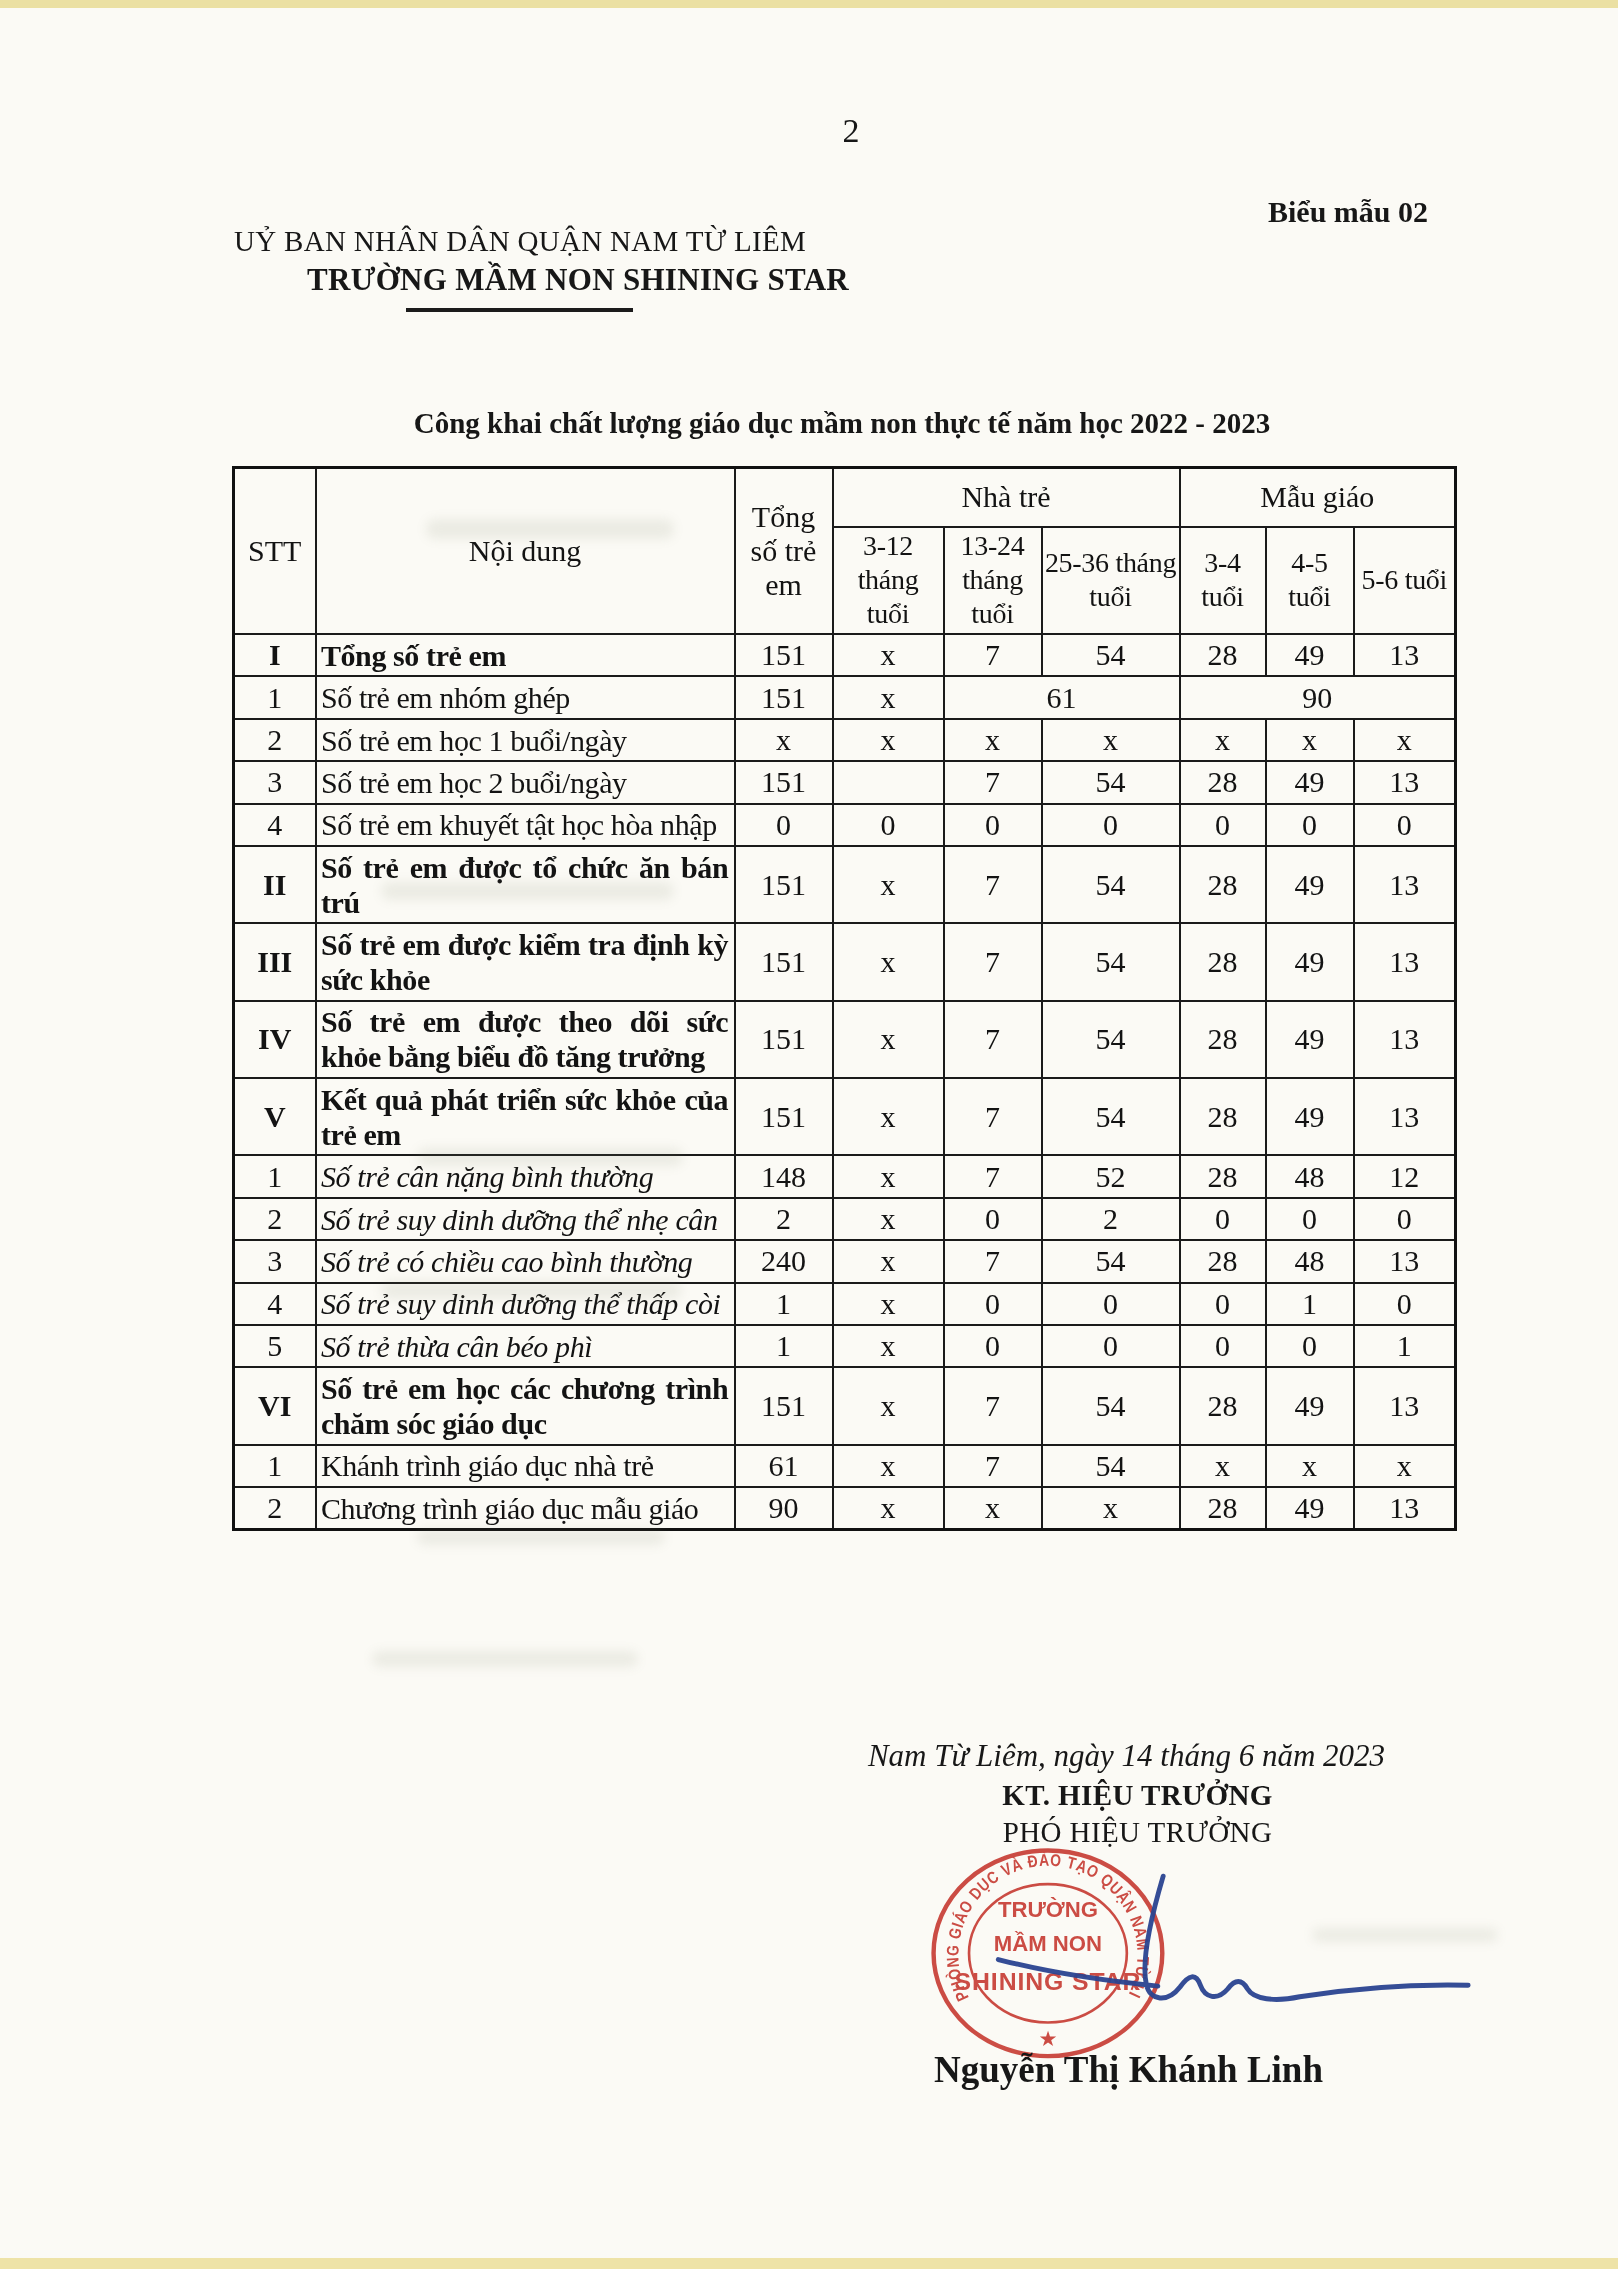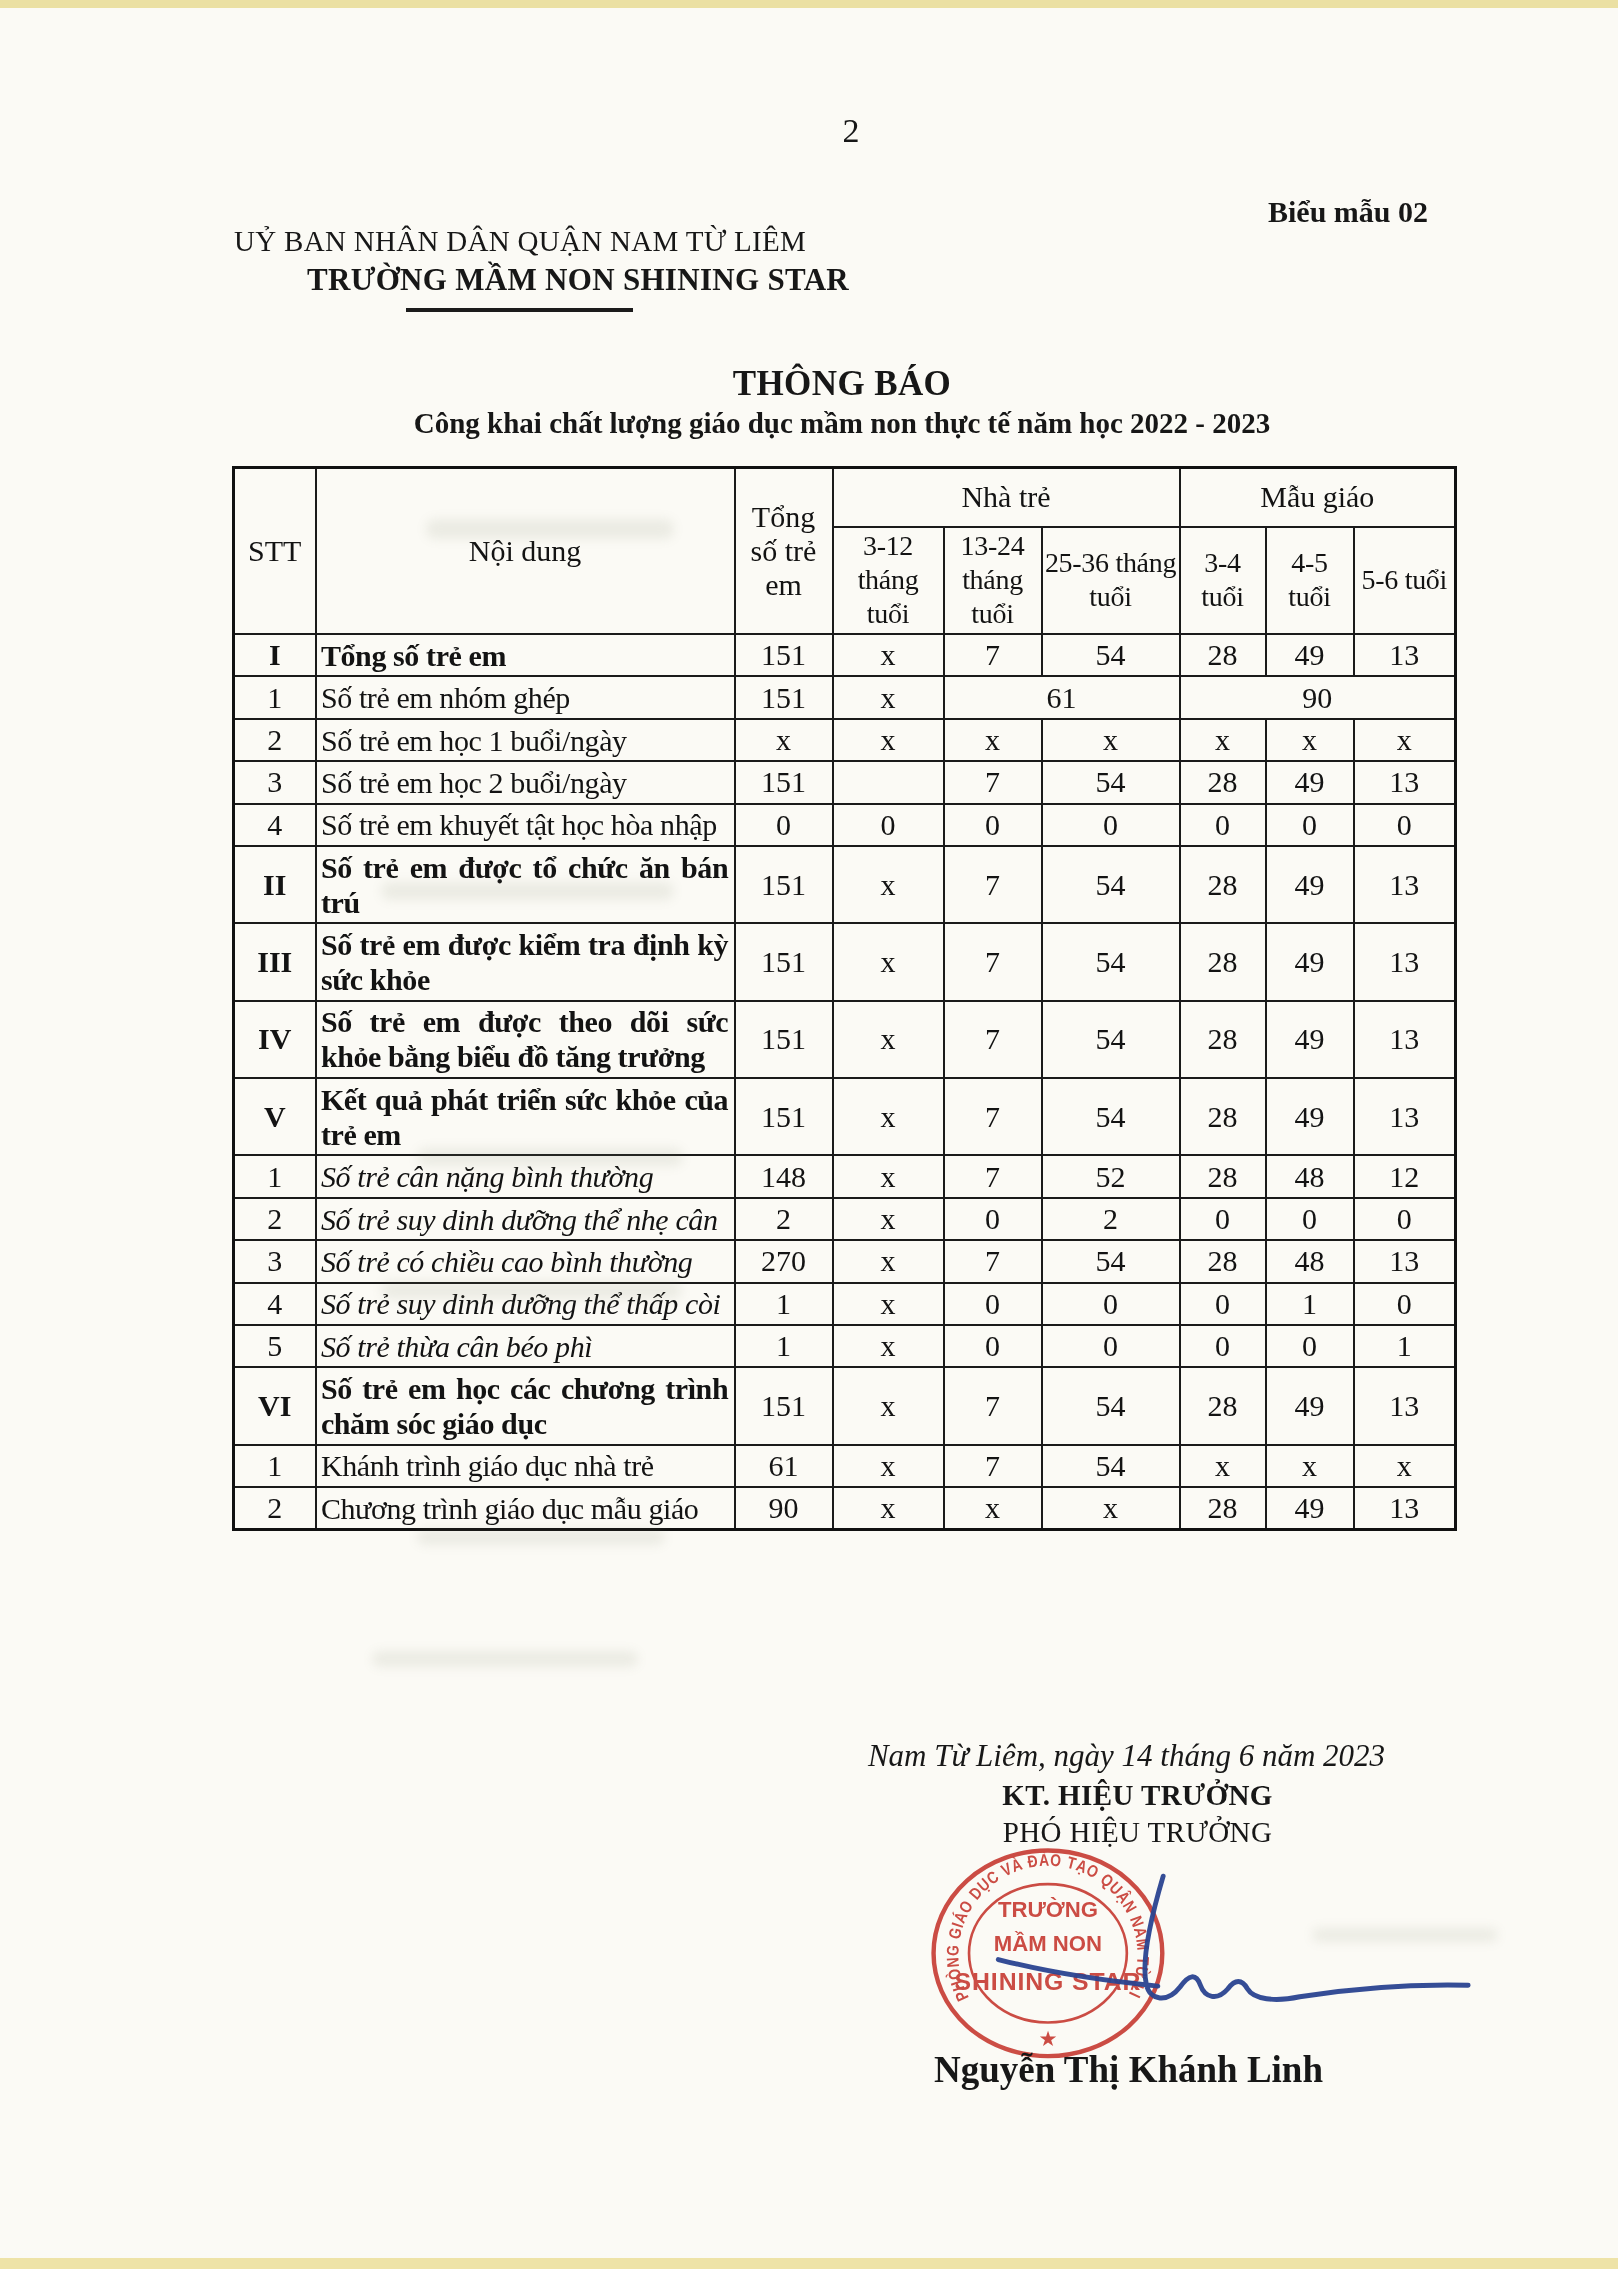--- a/index.html
+++ b/index.html
@@ -54,21 +54,20 @@
 <body>
 
 <div id="page">
   <div class="band top"></div>
 
   <div class="pageno">2</div>
   <div class="form">Biểu mẫu 02</div>
   <div class="org1">UỶ BAN NHÂN DÂN QUẬN NAM TỪ LIÊM</div>
   <div class="org2">TRƯỜNG MẦM NON SHINING STAR</div>
   <div class="org-underline"></div>
-  <div class="title">THÔNG BÁO</div>
   <div class="subtitle">Công khai chất lượng giáo dục mầm non thực tế năm học 2022 - 2023</div>
 
   <table>
     <colgroup>
       <col style="width:82px">
         <col style="width:419px">
         <col style="width:98px">
       <col style="width:111px">
         <col style="width:98px">
         <col style="width:138px">
@@ -208,21 +207,21 @@
           <td class="c-val">x</td>
           <td class="c-val">0</td>
           <td class="c-val">2</td>
           <td class="c-val">0</td>
           <td class="c-val">0</td>
           <td class="c-val">0</td>
         </tr>
         <tr class="r-italic">
           <td class="c-no">3</td>
           <td class="c-label">Số trẻ có chiều cao bình thường</td>
-          <td class="c-val">270</td>
+          <td class="c-val">240</td>
           <td class="c-val">x</td>
           <td class="c-val">7</td>
           <td class="c-val">54</td>
           <td class="c-val">28</td>
           <td class="c-val">48</td>
           <td class="c-val">13</td>
         </tr>
         <tr class="r-italic">
           <td class="c-no">4</td>
           <td class="c-label">Số trẻ suy dinh dưỡng thể thấp còi</td>

